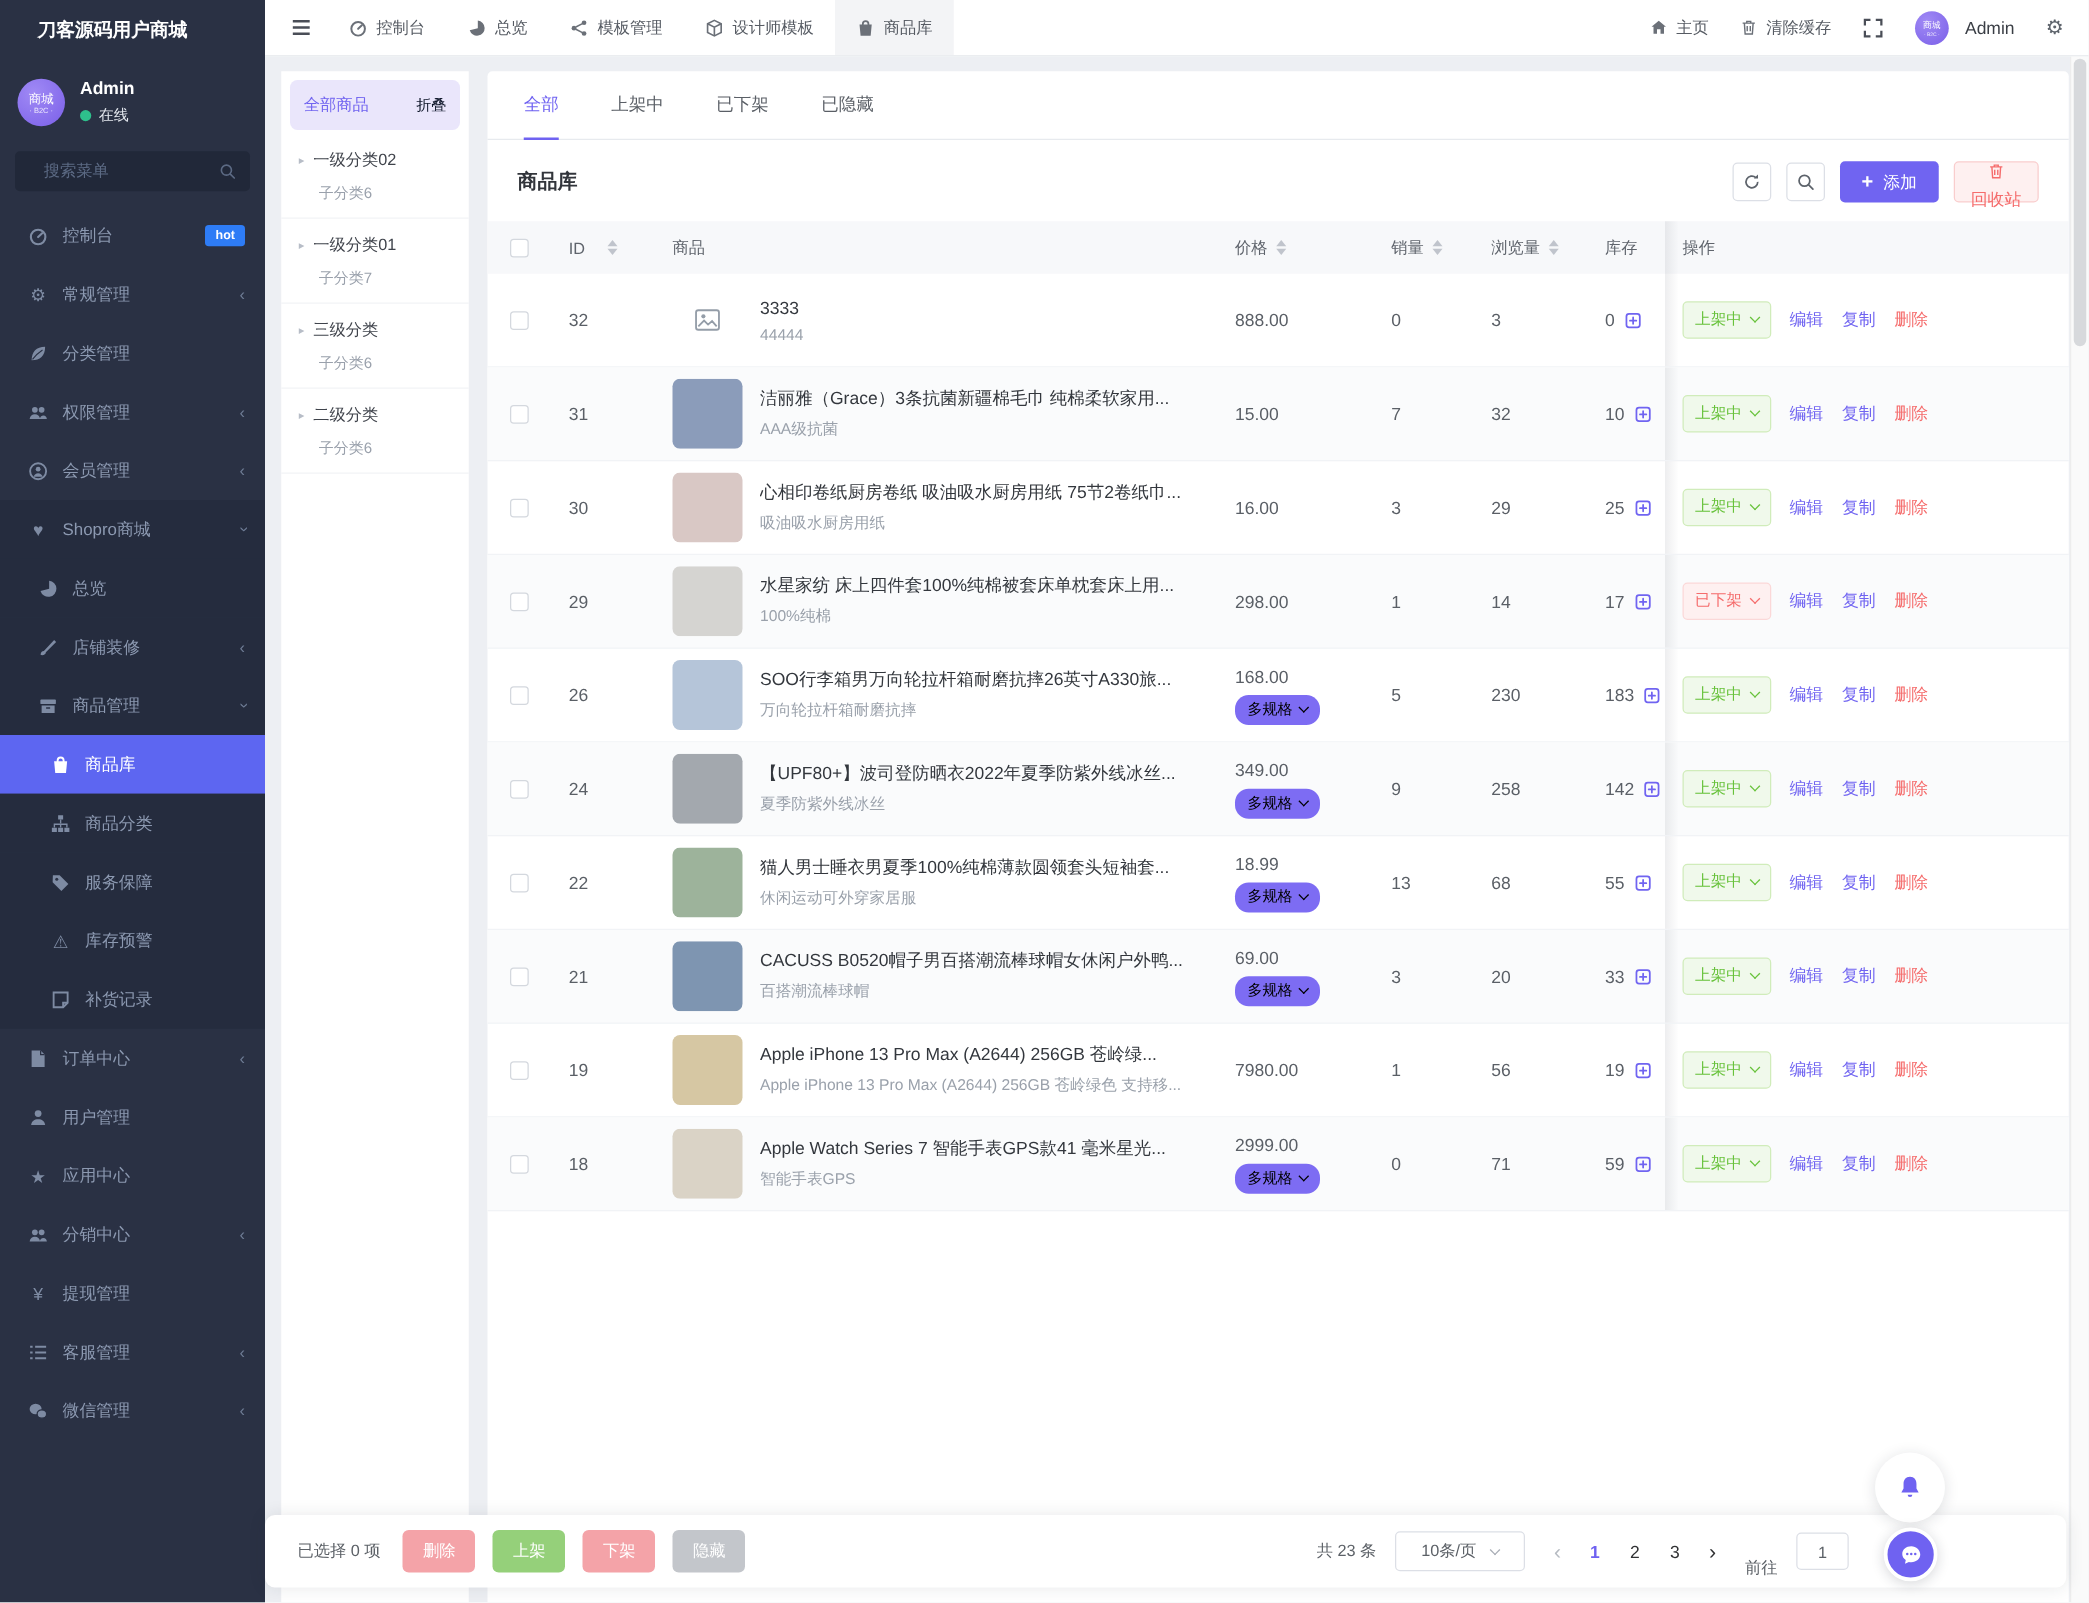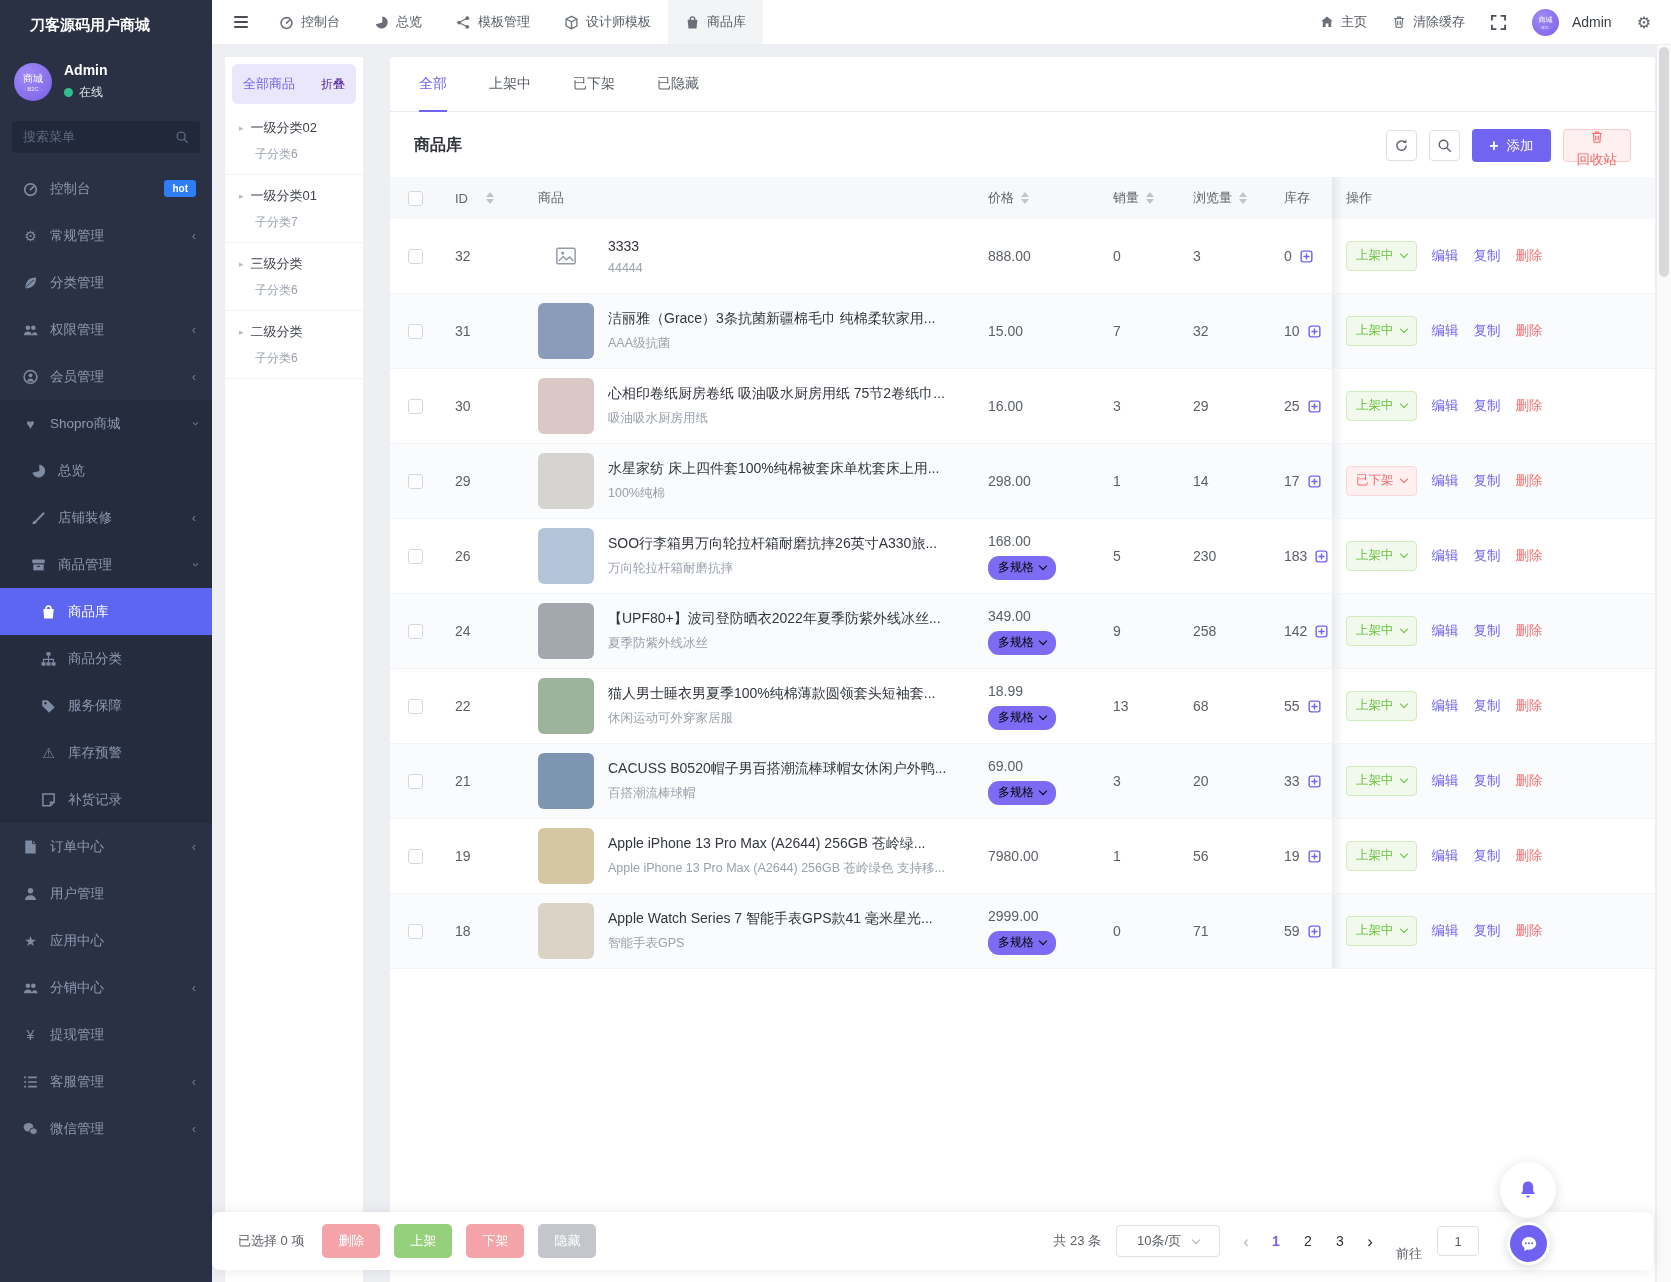--- a/index.html
+++ b/index.html
@@ -19,21 +19,21 @@
   .avatar { width:38px; height:38px; border-radius:50%; flex:none;
     background:radial-gradient(circle at 35% 30%, #a08af5, #7a5fe8);
     display:flex; flex-direction:column; align-items:center; justify-content:center; color:#fff; }
   .avatar .a1 { font-size:10px; }
   .avatar .a2 { font-size:6px; opacity:.85; }
   .user-name { color:#fff; font-weight:bold; font-size:14px; margin-bottom:6px; }
   .status { display:flex; align-items:center; gap:6px; color:#e4e8ef; font-size:12px; }
   .dot { width:9px; height:9px; border-radius:50%; background:#2ec08c; }
   .side-search { margin:6px 12px 12px; height:32px; background:#212839; border-radius:4px;
     display:flex; align-items:center; padding:0 11px; color:#5c6a84; font-size:13px; cursor:text; }
-  .side-search .ph { flex:1; }
+  .side-search .ph { flex:1;margin-left:12px; }
   .side-search .ic { color:#5c6a84; width:14px; height:14px; }
   .side-item { height:47px; display:flex; align-items:center; padding:0 16px 0 22px; color:#8c99b1; font-size:13.5px; gap:11px; cursor:pointer; white-space:nowrap; }
   .side-item.section { background:#252c3e; }
   .side-item.lv1 { padding-left:30px; }
   .side-item.lv2 { padding-left:40px; }
   .side-item.active { background:#5d66f1; color:#fff; }
   .side-ic { color:#7e8ba3; width:17px; flex:none; }
   .side-item.active .side-ic { color:#fff; }
   .side-label { flex:1; overflow:hidden; }
   .side-badge { background:#2e7cf6; color:#fff; font-size:10px; font-weight:bold; padding:3px 8px; border-radius:3px; }
@@ -53,24 +53,24 @@
   .nav-link .ic { color:#6b7078; width:14px; height:14px; }
   .nav-avatar { width:27px; height:27px; border-radius:50%;
     background:radial-gradient(circle at 35% 30%, #a08af5, #7a5fe8);
     display:flex; flex-direction:column; align-items:center; justify-content:center; color:#fff; cursor:pointer; }
   .nav-avatar .a1 { font-size:7px; }
   .nav-avatar .a2 { font-size:4px; opacity:.85; }
   .admin-name { font-size:14px; color:#3a3e45; cursor:pointer; margin-left:-12px; }
   .gear { font-size:16px; color:#5d636b; cursor:pointer; }
 
   
-  .cat-card { position:absolute; left:225px; top:57px; width:138px; bottom:0; background:#fff; z-index:2; }
+  .cat-card { position:absolute; left:225px; top:57px; width:150px; bottom:0; background:#fff; z-index:2; }
   .cat-head { margin:7px 7px 3px; background:#eae6fb; border-radius:6px; height:40px;
     display:flex; align-items:center; justify-content:space-between; padding:0 11px; font-size:13px; color:#7164f0; }
-  .cat-head .fold { font-size:12px; color:#4c1d95; cursor:pointer; }
+  .cat-head .fold { font-size:12px; color:#0f172a; cursor:pointer; }
   .cat-item { padding:12px 8px 11px 14px; border-bottom:1px solid #f2f3f6; cursor:pointer; }
   .cat-row1 { display:flex; align-items:center; gap:7px; font-size:13px; color:#3f434b; }
   .tri { color:#b7bdc7; font-size:9px; }
   .cat-sub { font-size:12px; color:#9aa1ac; margin:9px 0 0 16px; }
 
   
   .main-card { position:absolute; left:390px; top:57px; right:16px; bottom:0; background:#fff; border-radius:4px 4px 0 0; z-index:2; }
   .tabs { display:flex; padding-left:8px; border-bottom:1px solid #e7eaee; height:55px; }
   .tab { margin:0 21px; display:flex; align-items:center; font-size:14px; color:#5a5f66; position:relative; cursor:pointer; }
   .tab.active { color:#6f62f1; }

